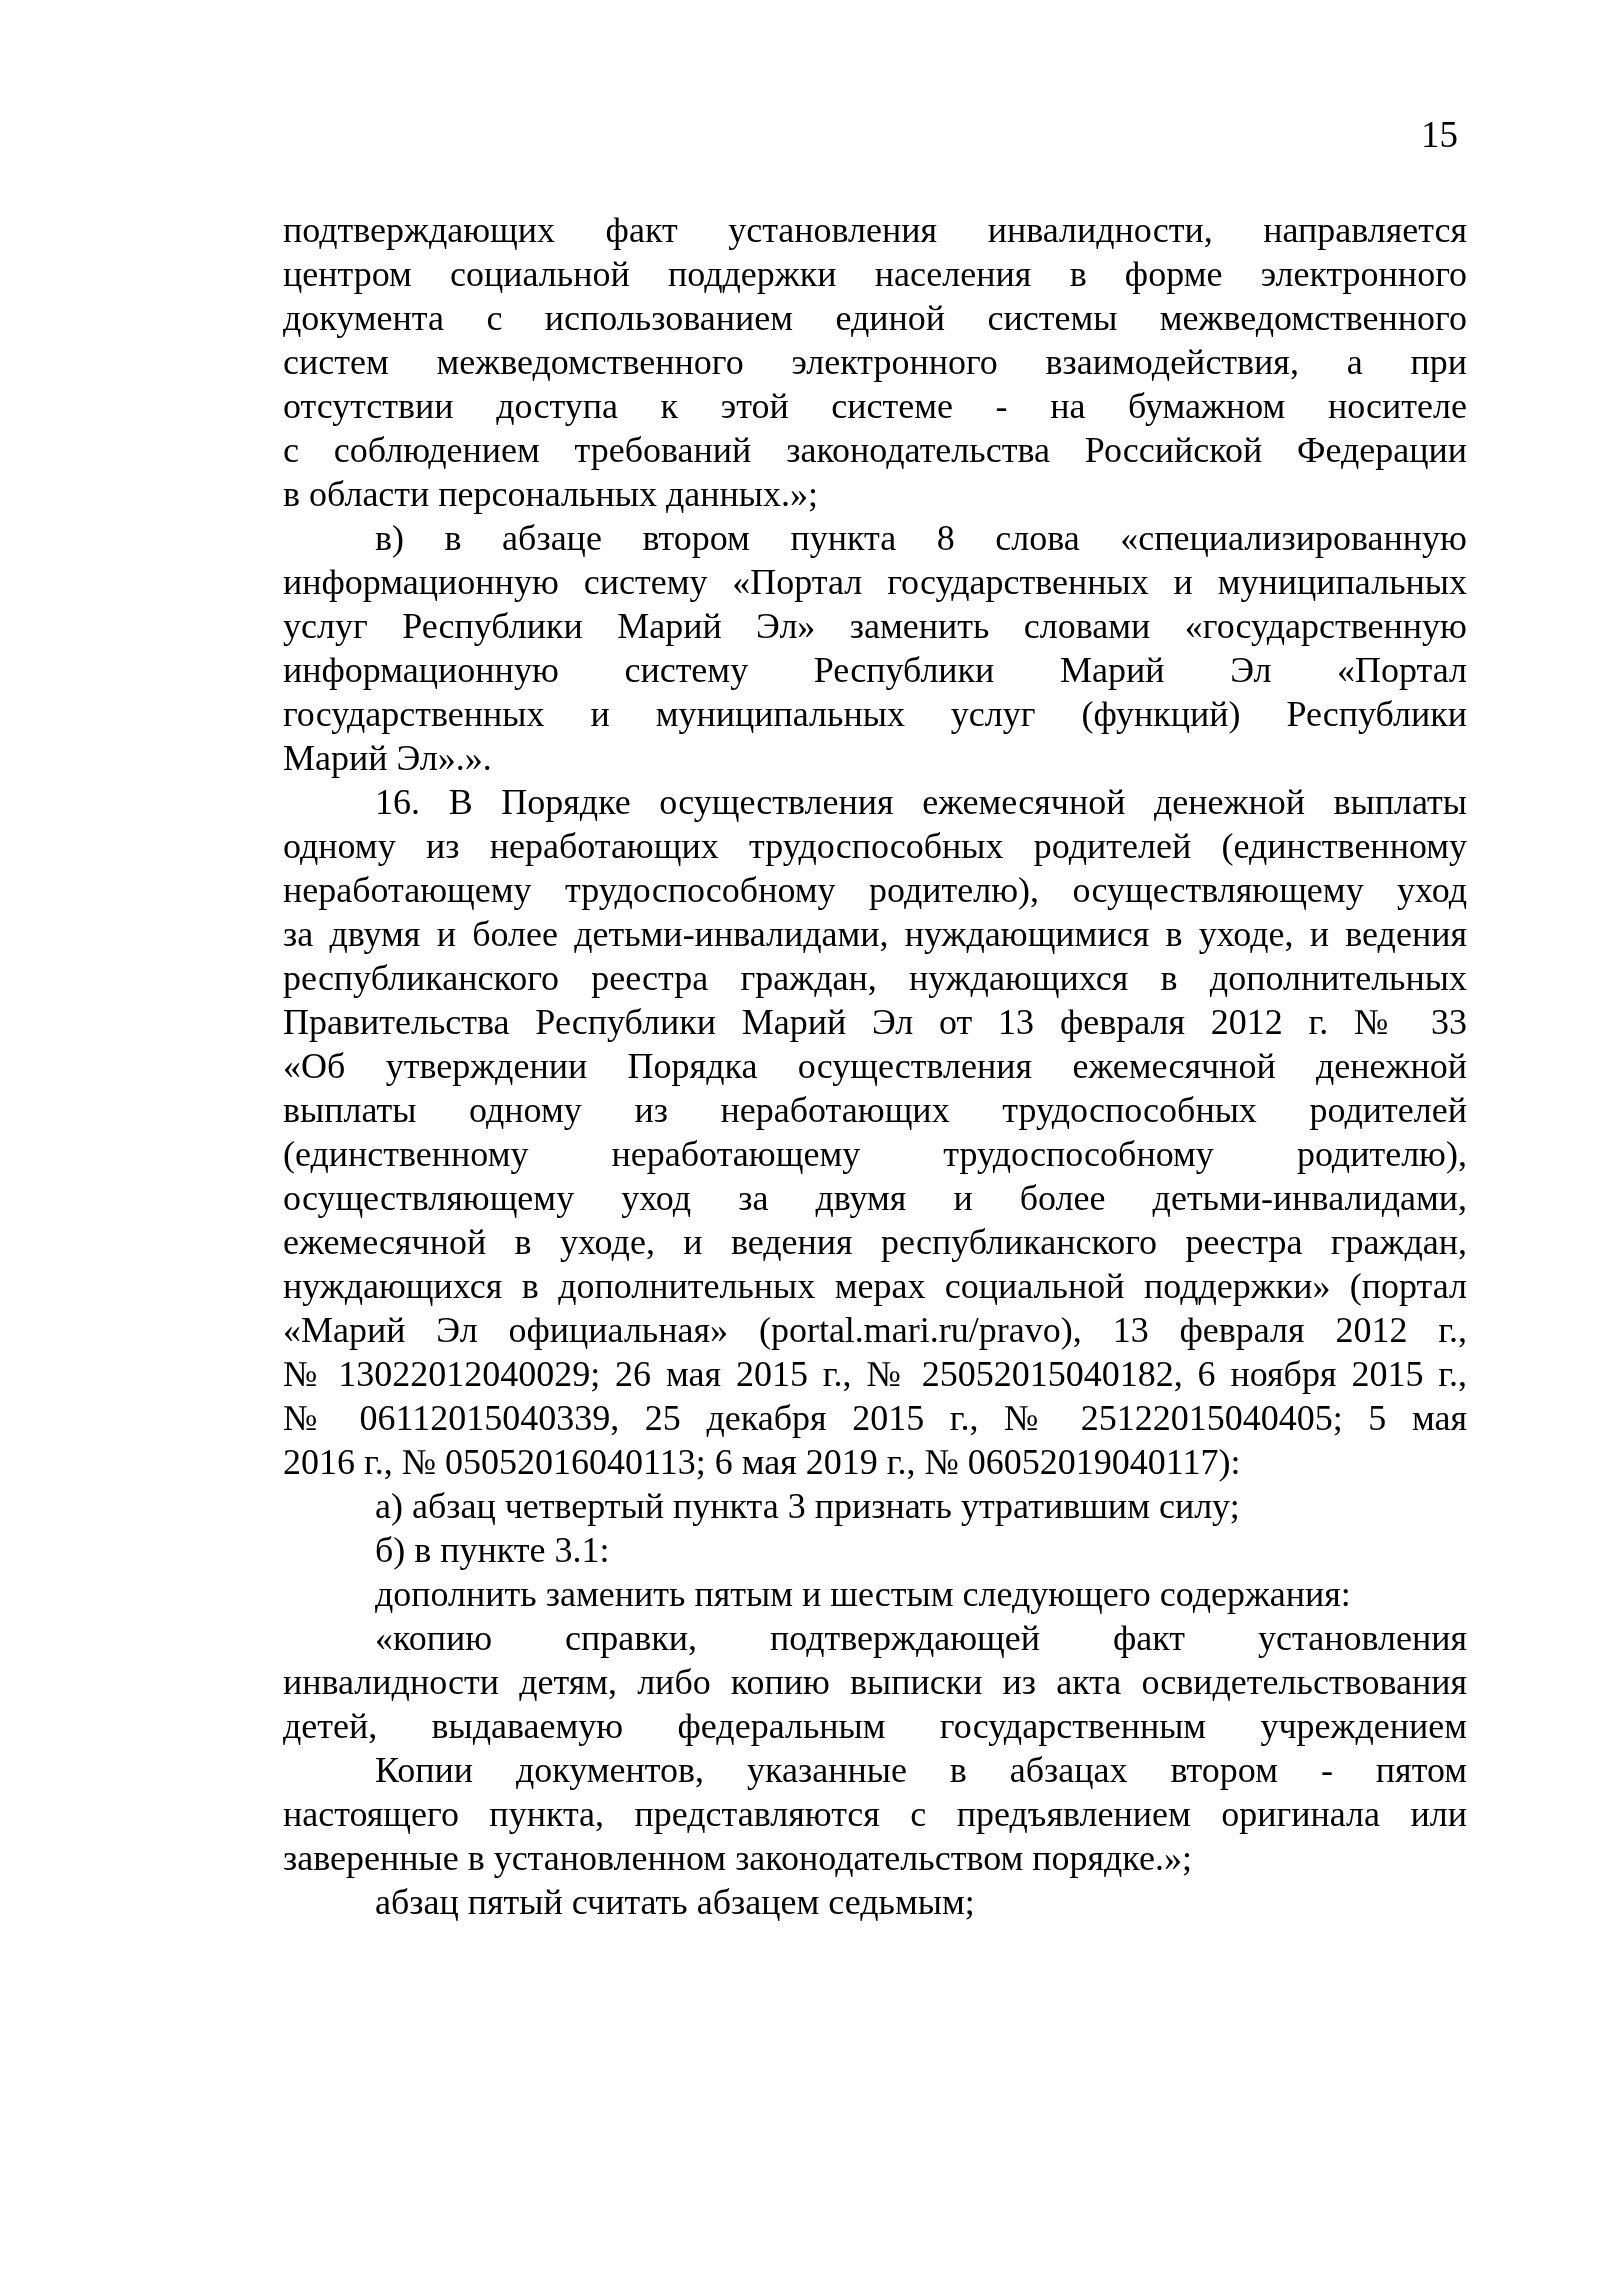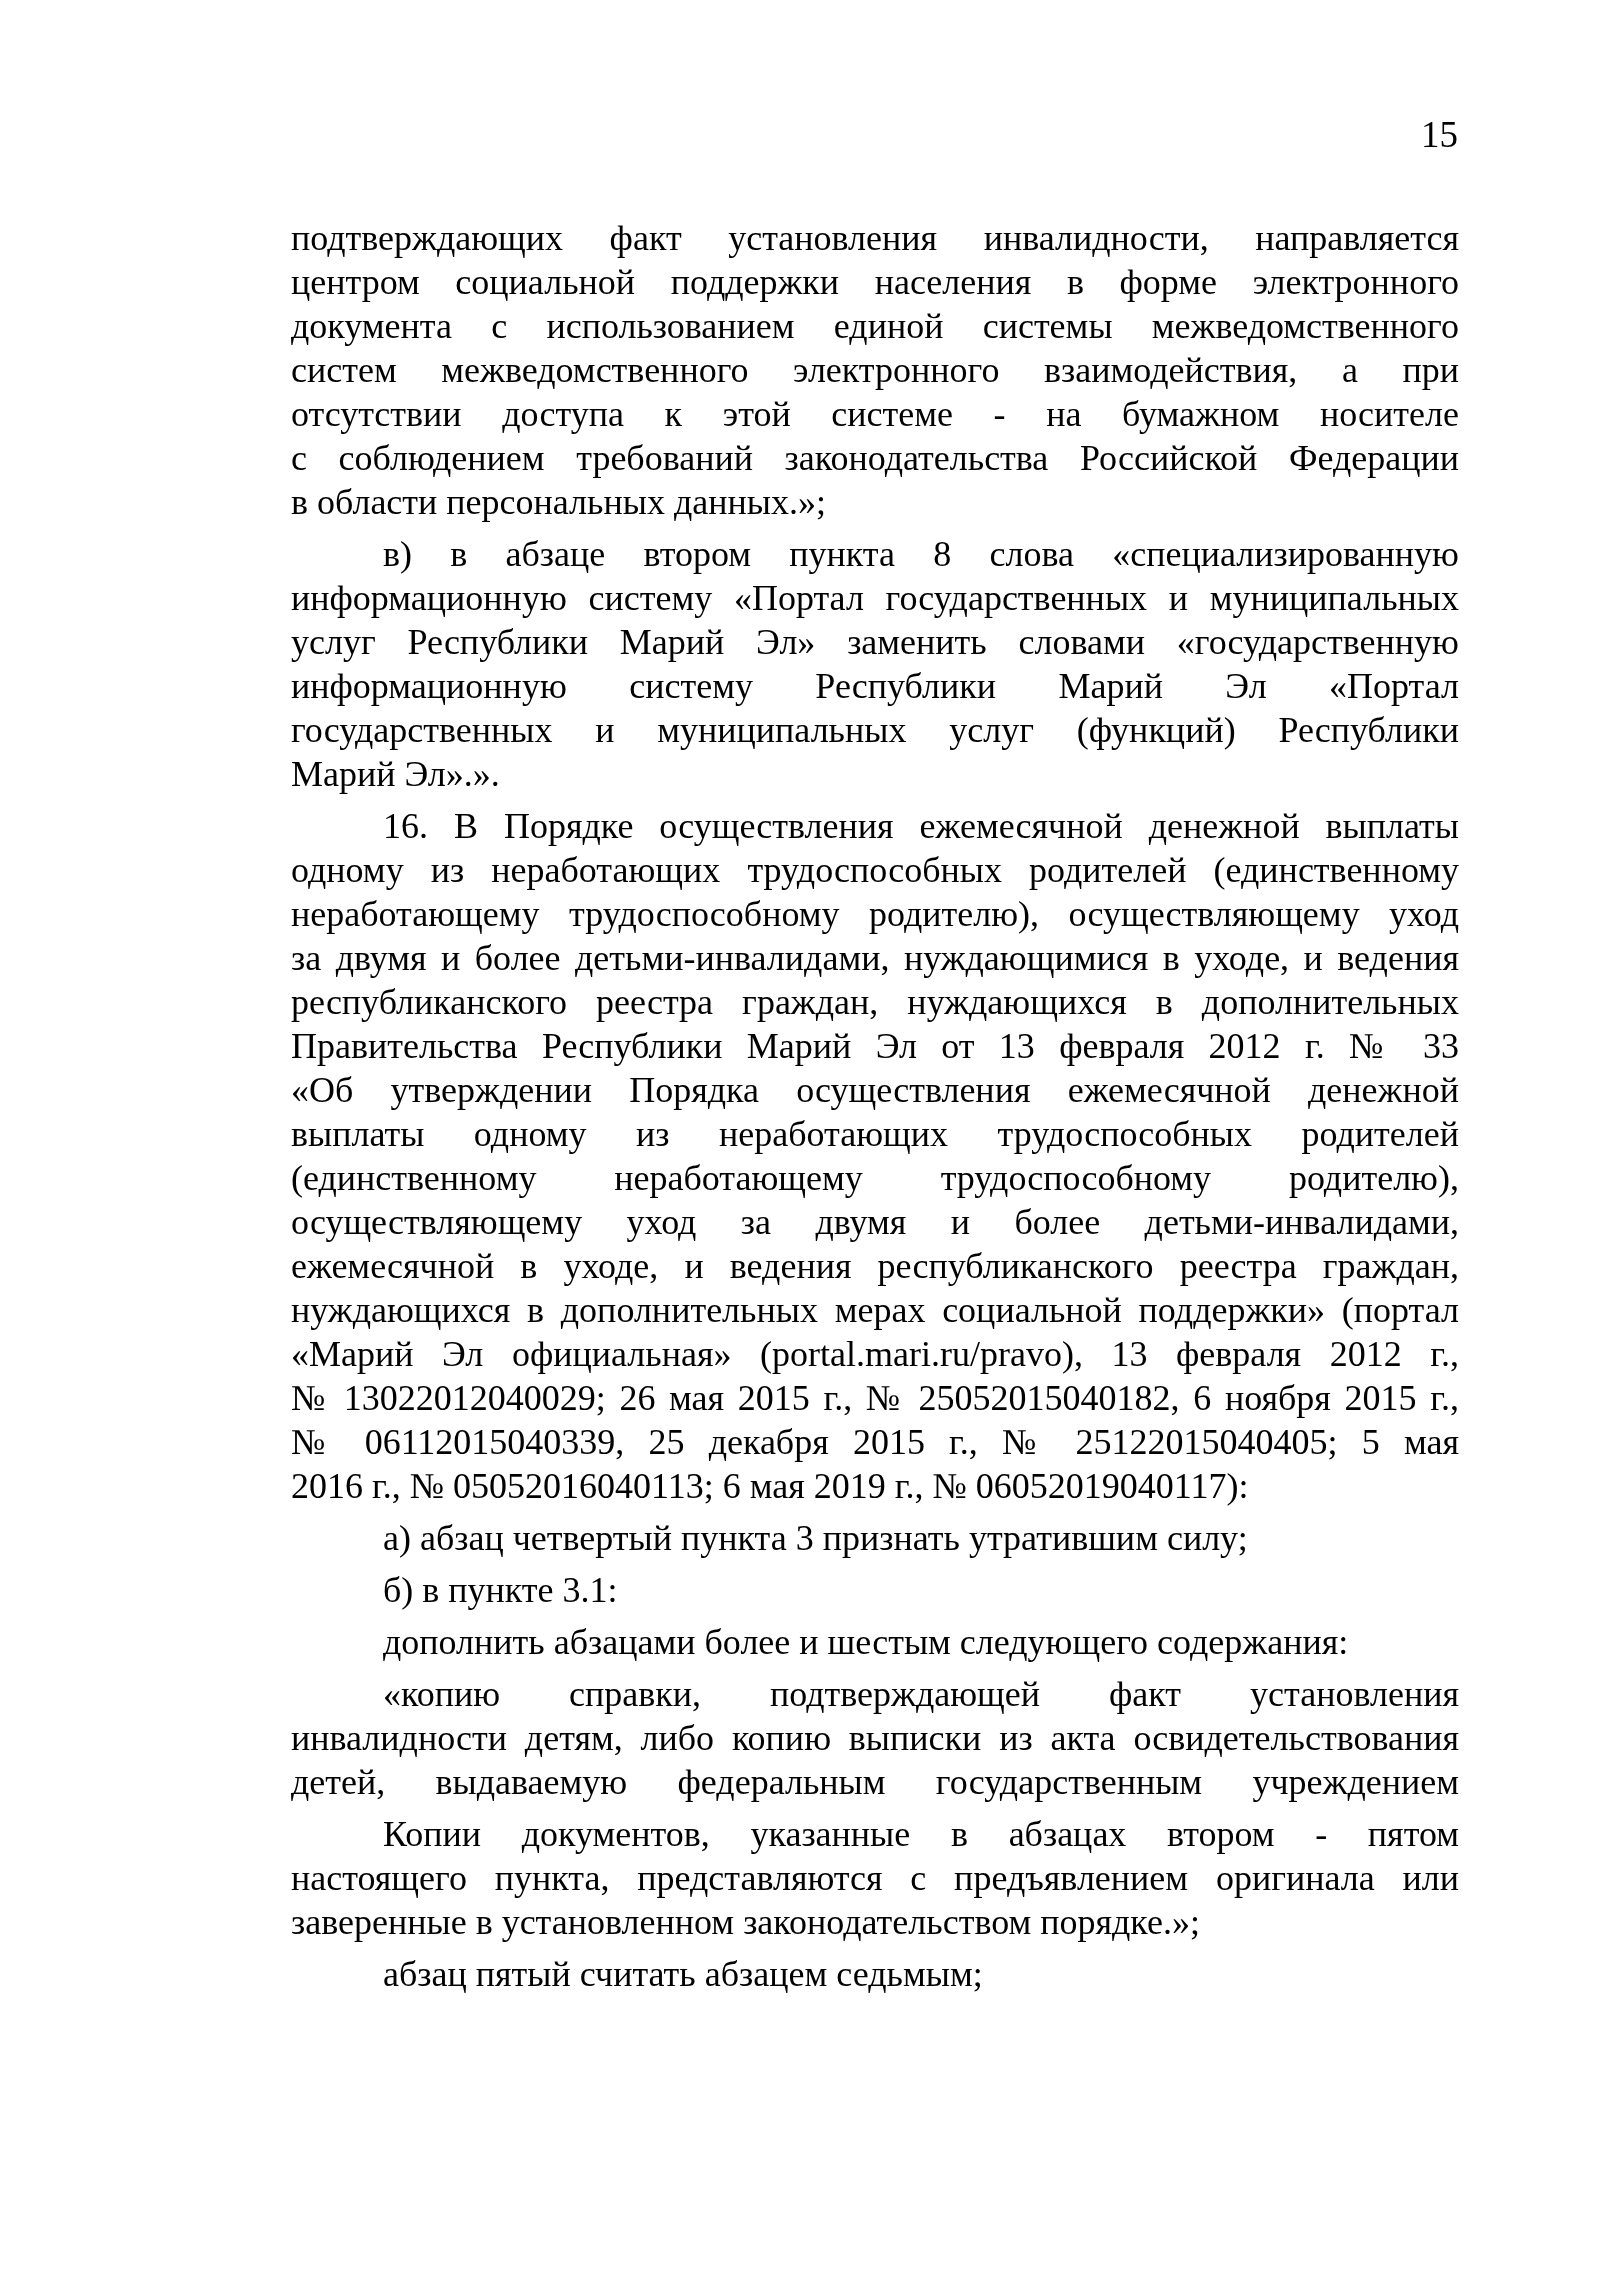--- a/index.html
+++ b/index.html
@@ -17,21 +17,21 @@
     position: absolute; left: 283px; top: 208px; width: 1184px;
     font-size: 36px; line-height: 44px;
   }
   .line {
     display: block; white-space: nowrap; height: 44px;
     text-align: justify; text-align-last: justify;
     word-spacing: 0;
   }
   .line.last { text-align-last: left; }
   .line.indent { padding-left: 92px; }
-  .para { margin: 8px; }
+  .para { margin: 0; }
 </style>
 </head>
 <body>
 
 <div class="page">
   <div class="page-number">15</div>
   <div class="body-text" id="body-text">
       <div class="para">
         <span class="line">подтверждающих факт установления инвалидности, направляется</span>
         <span class="line">центром социальной поддержки населения в форме электронного</span>
@@ -67,21 +67,21 @@
         <span class="line">№ 06112015040339, 25 декабря 2015 г., № 25122015040405; 5 мая</span>
         <span class="line last">2016 г., № 05052016040113; 6 мая 2019 г., № 06052019040117):</span>
       </div>
       <div class="para">
         <span class="line indent last">а) абзац четвертый пункта 3 признать утратившим силу;</span>
       </div>
       <div class="para">
         <span class="line indent last">б) в пункте 3.1:</span>
       </div>
       <div class="para">
-        <span class="line indent last">дополнить абзацами более и шестым следующего содержания:</span>
+        <span class="line indent last">дополнить заменить пятым и шестым следующего содержания:</span>
       </div>
       <div class="para">
         <span class="line indent">«копию справки, подтверждающей факт установления</span>
         <span class="line">инвалидности детям, либо копию выписки из акта освидетельствования</span>
         <span class="line">детей, выдаваемую федеральным государственным учреждением</span>
       </div>
       <div class="para">
         <span class="line indent">Копии документов, указанные в абзацах втором - пятом</span>
         <span class="line">настоящего пункта, представляются с предъявлением оригинала или</span>
         <span class="line last">заверенные в установленном законодательством порядке.»;</span>

